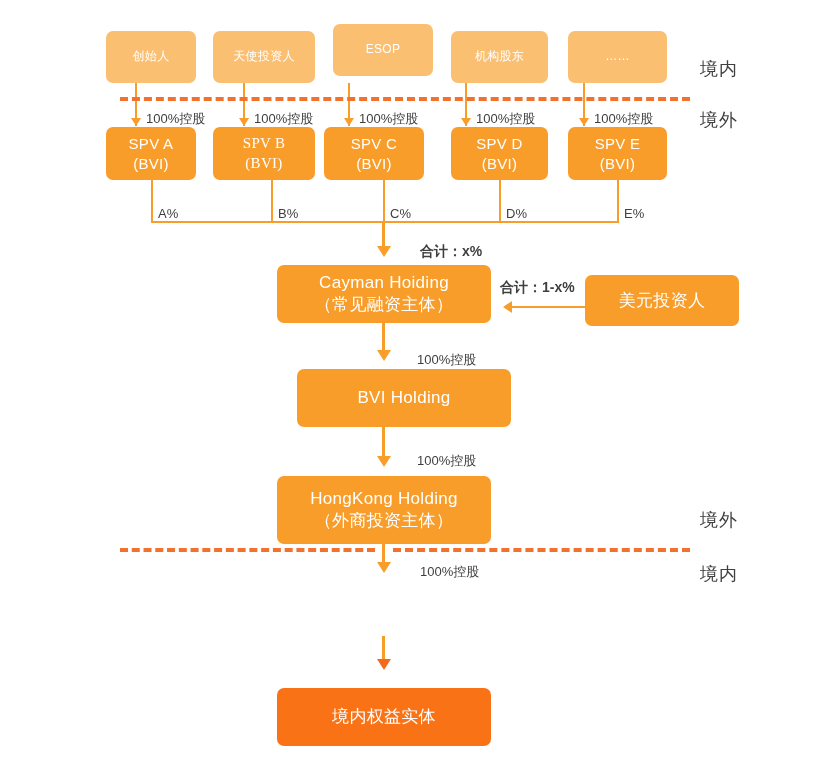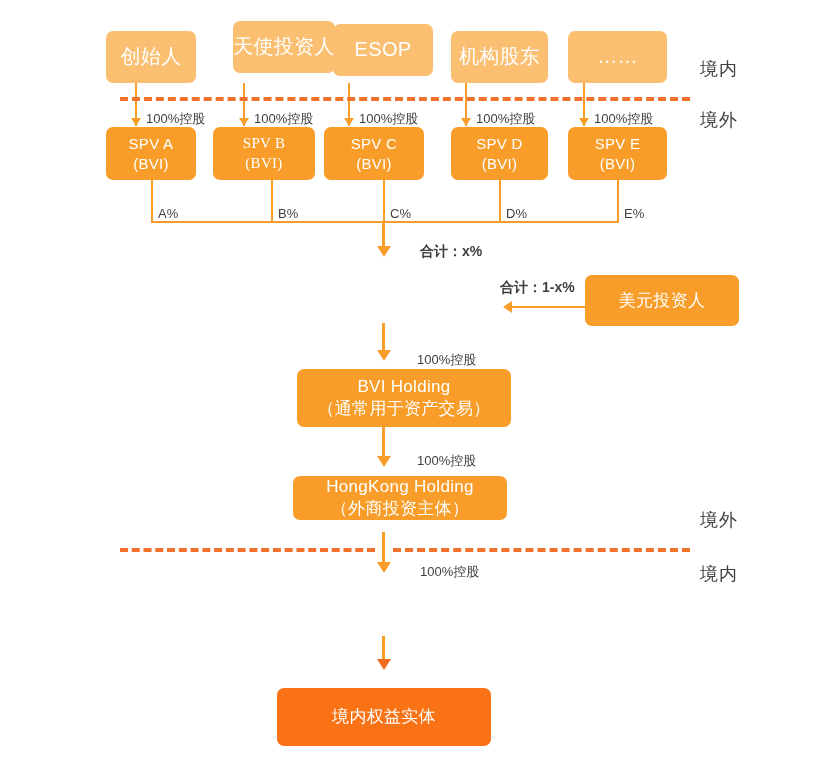--- a/index.html
+++ b/index.html
@@ -32,21 +32,21 @@
     line-height: 1.28;
     letter-spacing: .3px;
   }
   .box .ln { display: block; white-space: nowrap; }
 
   .tone-light { background: #fbbf72; }
   .tone-mid   { background: #f89d2a; }
   .tone-dark  { background: #f97316; }
 
   .fs-15 { font-size: 15px; }
-  .fs-16 { font-size: 20px; }
+  .fs-16 { font-size: 12px; }
   .fs-17 { font-size: 17px; }
 
   
   .vline {
     position: absolute;
     width: 2px;
     background: #f89d2a;
   }
   .vline.thick { width: 3px; }
   .hline {
@@ -101,21 +101,21 @@
   .lbl.total { font-size: 14px; font-weight: bold; }
 </style>
 </head>
 <body>
 
 <div id="canvas">
 
   <div class="box tone-light fs-16" style="left:106px; top:31px; width:90px; height:52px;">
     <span class="ln">创始人</span>
   </div>
-  <div class="box tone-light fs-16" style="left:213px; top:21px; width:102px; height:52px;margin-left:20px;">
+  <div class="box tone-light fs-16" style="left:213px; top:31px; width:102px; height:52px;">
     <span class="ln">天使投资人</span>
   </div>
   <div class="box tone-light fs-16" style="left:333px; top:24px; width:100px; height:52px;">
     <span class="ln">ESOP</span>
   </div>
   <div class="box tone-light fs-16" style="left:451px; top:31px; width:97px; height:52px;">
     <span class="ln">机构股东</span>
   </div>
   <div class="box tone-light fs-16" style="left:568px; top:31px; width:99px; height:52px;">
     <span class="ln">……</span>
@@ -180,44 +180,47 @@
   <div class="lbl" style="left:278px; top:206px;">B%</div>
   <div class="lbl" style="left:390px; top:206px;">C%</div>
   <div class="lbl" style="left:506px; top:206px;">D%</div>
   <div class="lbl" style="left:624px; top:206px;">E%</div>
 
   <div class="vline thick" style="left:382px; top:221px; height:33px;"></div>
   <div class="arrow-down big" style="left:377px; top:246px;"></div>
 
   <div class="lbl total" style="left:420px; top:243px;">合计：x%</div>
 
+  <div class="box tone-mid fs-17" style="left:277px; top:265px; width:214px; height:58px;">
+    <span class="ln">Cayman Hoiding</span>
+    <span class="ln">（常见融资主体）</span>
+  </div>
 
   <div class="box tone-mid fs-17" style="left:585px; top:275px; width:154px; height:51px;">
     <span class="ln">美元投资人</span>
   </div>
 
   <div class="hline" style="left:512px; top:306px; width:73px;"></div>
   <div class="arrow-left" style="left:503px; top:301px;"></div>
 
   <div class="lbl total" style="left:500px; top:279px;">合计：1-x%</div>
 
   <div class="vline thick" style="left:382px; top:323px; height:35px;"></div>
   <div class="arrow-down big" style="left:377px; top:350px;"></div>
   <div class="lbl" style="left:417px; top:351px;">100%控股</div>
 
   <div class="box tone-mid fs-17" style="left:277px; top:369px; width:214px; height:58px;margin-left:20px;">
     <span class="ln">BVI Holding</span>
-    <span class="ln">（通常用于资产交易）</span>
   </div>
 
   <div class="vline thick" style="left:382px; top:427px; height:37px;"></div>
   <div class="arrow-down big" style="left:377px; top:456px;"></div>
   <div class="lbl" style="left:417px; top:452px;">100%控股</div>
 
-  <div class="box tone-mid fs-17" style="left:277px; top:476px; width:214px; height:44px;margin-left:16px;">
+  <div class="box tone-mid fs-17" style="left:277px; top:476px; width:214px; height:68px;">
     <span class="ln">HongKong Holding</span>
     <span class="ln">（外商投资主体）</span>
   </div>
 
   <div class="dashed" style="left:120px; top:548px; width:255px;"></div>
   <div class="dashed" style="left:393px; top:548px; width:297px;"></div>
 
   <div class="lbl zone" style="left:700px; top:508px;">境外</div>
   <div class="lbl zone" style="left:700px; top:562px;">境内</div>
 

